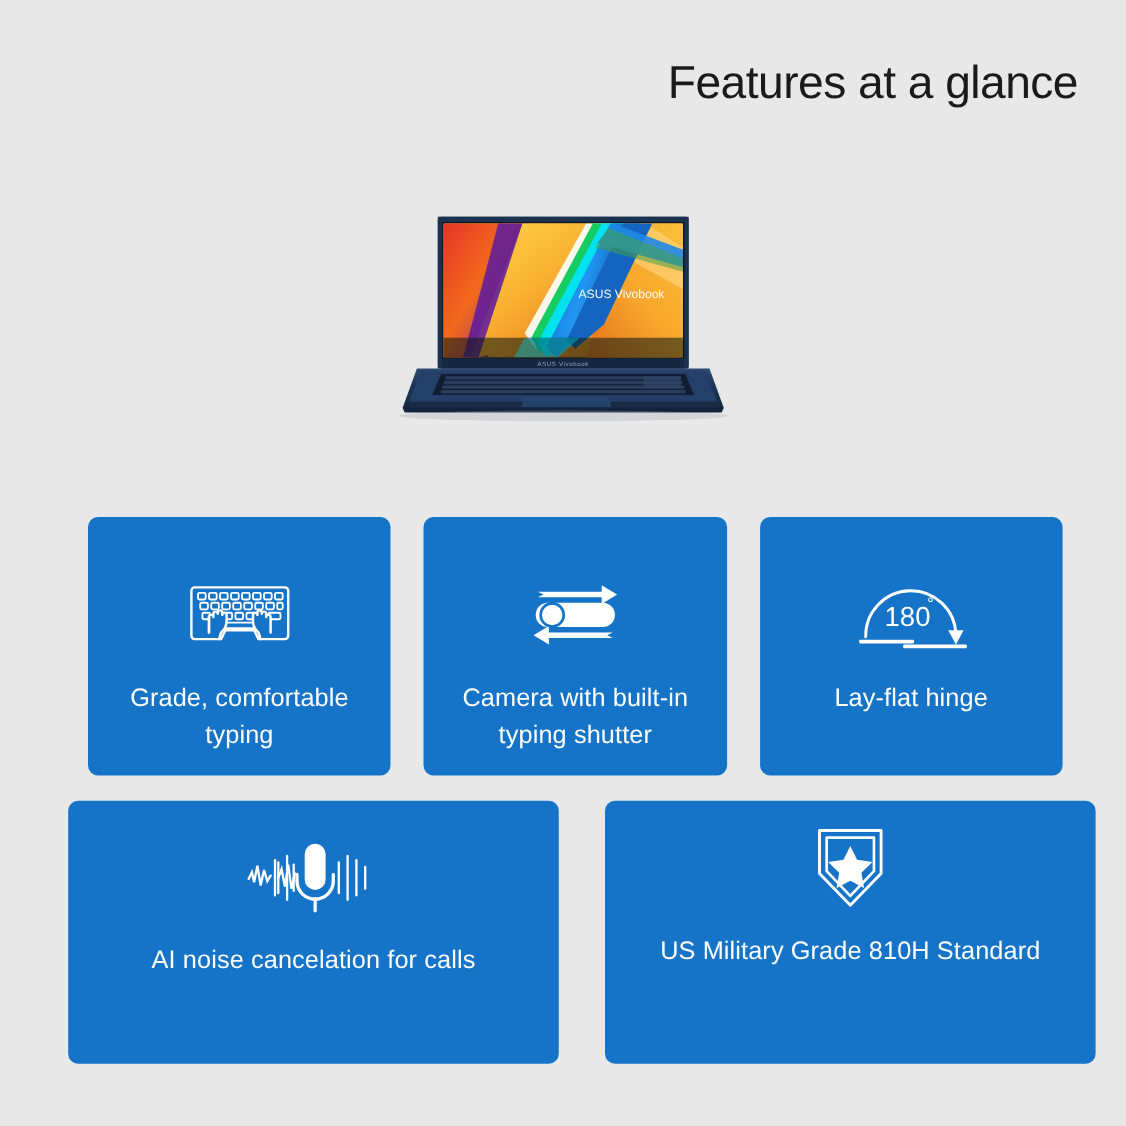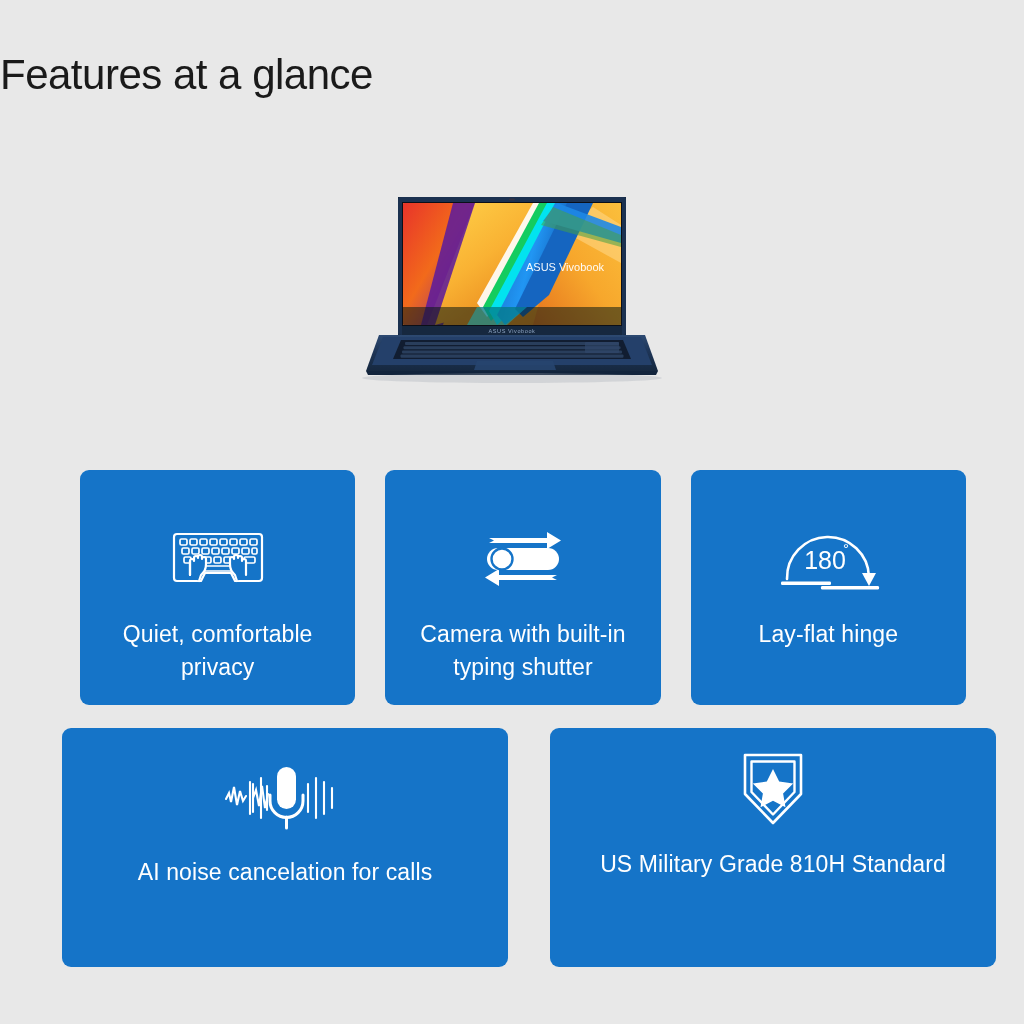--- a/index.html
+++ b/index.html
@@ -7,21 +7,21 @@
     width:1024px;height:1024px;
     background:#e8e8e8;
     font-family:"Liberation Sans", sans-serif;
     overflow:hidden;
     position:relative;
   }
   
   .page-title{
     position:absolute;
     top:52px;left:0;width:980px;
-    text-align:left;
+    text-align:right;
     font-size:42px;
     font-weight:400;
     letter-spacing:-0.5px;
     color:#1a1a1a;
     line-height:1.1;
   }
   
   .hero{
     position:absolute;
     left:0;top:185px;width:1024px;height:215px;
@@ -218,21 +218,21 @@
                      a2 2 0 0 1 4 0 V31 a2 2 0 0 1 4 0 V36
                      c0 6 -2 8 -5 11 l-2 6" fill="#1574c8"></path>
             <path d="M21 47 V33"></path>
 
             <path d="M77 47 V33 a2 2 0 0 0 -4 0 V30 a2 2 0 0 0 -4 0 V29
                      a2 2 0 0 0 -4 0 V31 a2 2 0 0 0 -4 0 V36
                      c0 6 2 8 5 11 l2 6" fill="#1574c8"></path>
           </g>
         </svg>
       </div>
-      <div class="card-label">Quiet, comfortable privacy</div>
+      <div class="card-label">Grade, comfortable typing</div>
     </div>
 
     <div class="card">
       <div class="card-icon">
         <svg width="100" height="62" viewBox="0 0 100 62">
 
           <path d="M16 10 L74 10 L74 4 L88 12.5 L74 21 L74 15 L16 15
                    L21 12.5 Z" fill="#ffffff"></path>
 
           <path d="M84 52 L26 52 L26 58 L12 49.5 L26 41 L26 47 L84 47

